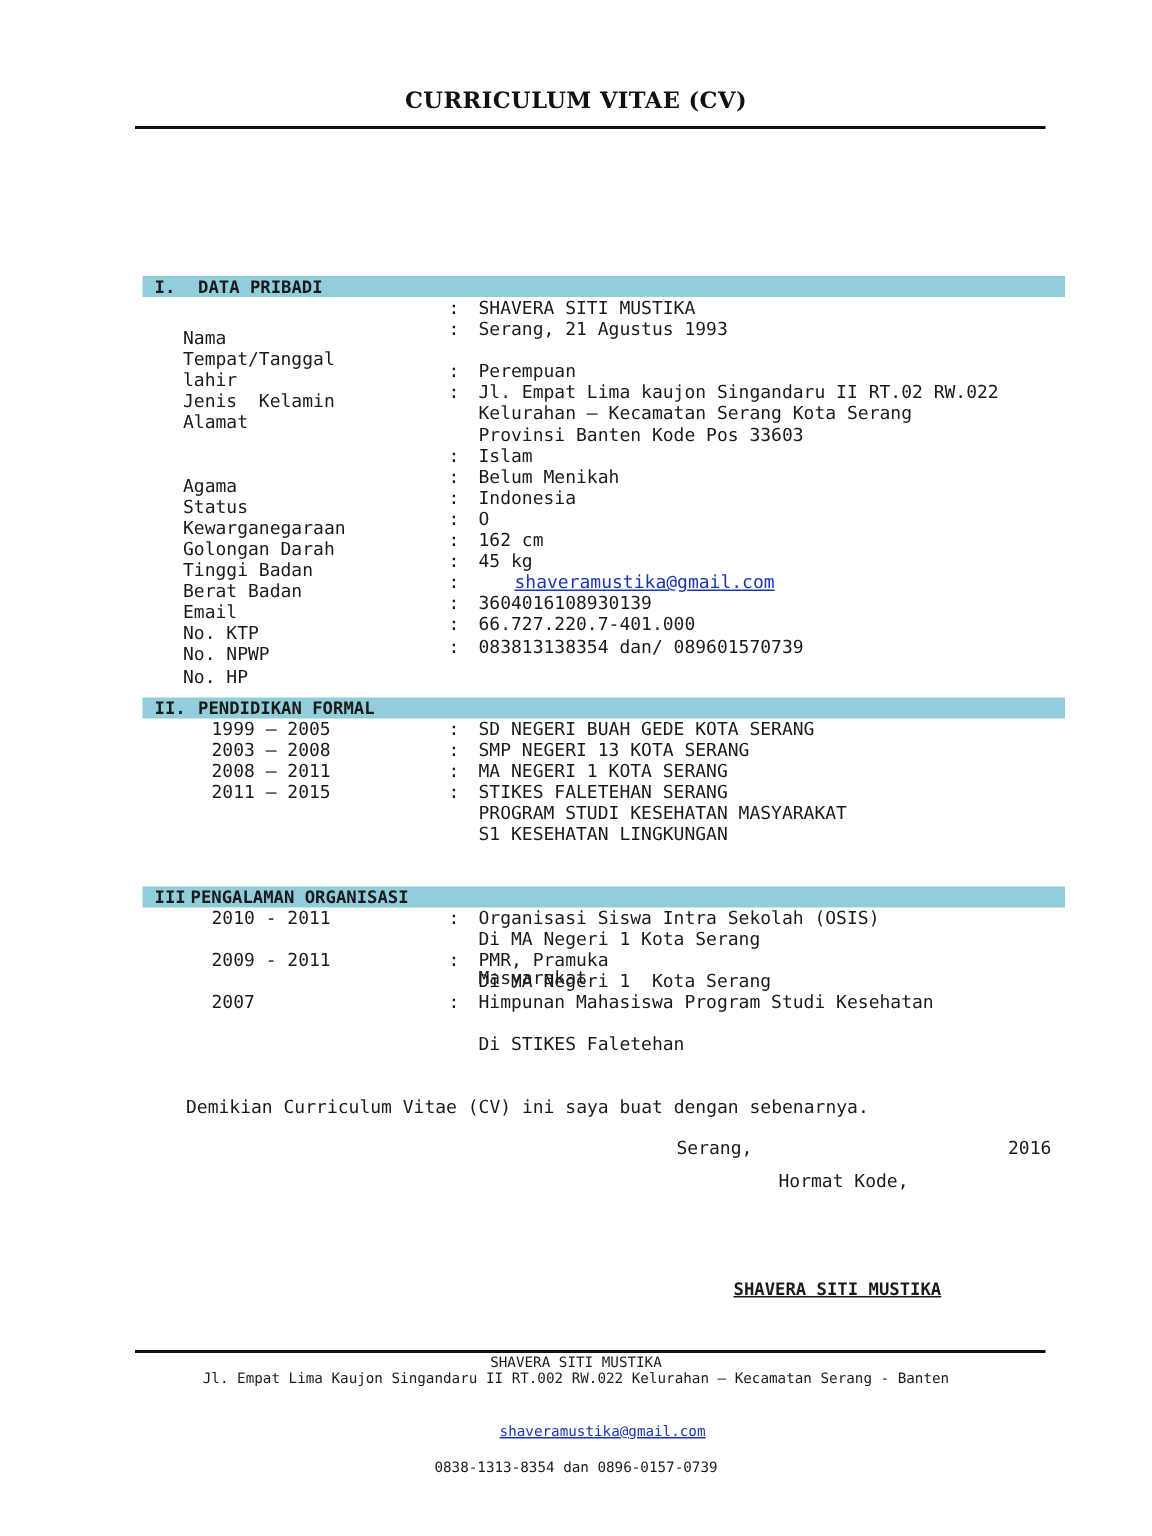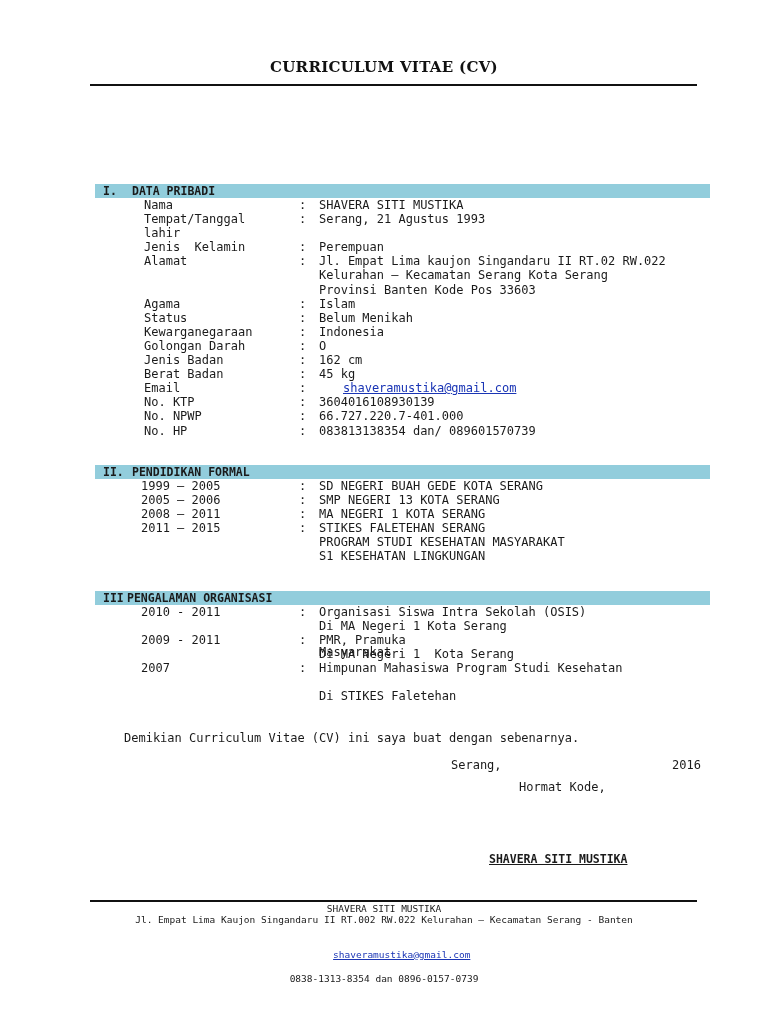--- a/index.html
+++ b/index.html
@@ -7,21 +7,21 @@
          font-family:"DejaVu Sans Mono","Liberation Mono",monospace; color:#1a1a1a; }
   .abs { position:absolute; }
   .title { left:0; width:768px; top:58px; text-align:center;
            font-family:"DejaVu Serif","Liberation Serif",serif; font-weight:bold;
            font-size:15px; letter-spacing:0.3px; color:#111; }
   .rule { background:#111; height:2px; }
   .bar { left:95px; width:615px; height:14px; background:#92cddc; }
   .bar .num { position:absolute; left:8px; top:0; font-size:11.5px; font-weight:bold; line-height:14px; }
   .bar .lbl { position:absolute; left:37px; top:0; font-size:11.5px; font-weight:bold; line-height:14px; }
   .row { position:absolute; font-size:12px; line-height:14px; white-space:pre; }
-  .lab { left:144px; }
+  .lab { left:122px;margin-top:20px; }
   .lab2 { left:141px; }
   .colon { left:299px; }
   .val { left:319px; }
   a.link { color:#1a35b5; text-decoration:underline;margin-left:24px; }
   .foot { left:0; width:768px; text-align:center; font-size:9.5px; line-height:11.5px; white-space:pre; }
   .bold { font-weight:bold; }
 </style>
 </head>
 <body>
 
@@ -63,21 +63,21 @@
   <div class="row val" style="top:311px">Belum Menikah</div>
 
   <div class="row lab" style="top:325px">Kewarganegaraan</div>
   <div class="row colon" style="top:325px">:</div>
   <div class="row val" style="top:325px">Indonesia</div>
 
   <div class="row lab" style="top:339px">Golongan Darah</div>
   <div class="row colon" style="top:339px">:</div>
   <div class="row val" style="top:339px">O</div>
 
-  <div class="row lab" style="top:353px">Jenis Badan</div>
+  <div class="row lab" style="top:353px">Tinggi Badan</div>
   <div class="row colon" style="top:353px">:</div>
   <div class="row val" style="top:353px">162 cm</div>
 
   <div class="row lab" style="top:367px">Berat Badan</div>
   <div class="row colon" style="top:367px">:</div>
   <div class="row val" style="top:367px">45 kg</div>
 
   <div class="row lab" style="top:381px">Email</div>
   <div class="row colon" style="top:381px">:</div>
   <a class="row val link" style="top:381px">shaveramustika@gmail.com</a>
@@ -97,21 +97,21 @@
 
 <div class="abs bar" style="top:465px;">
   <span class="num">II.</span>
   <span class="lbl">PENDIDIKAN FORMAL</span>
 </div>
 <div>
   <div class="row lab2" style="top:479px">1999 – 2005</div>
   <div class="row colon" style="top:479px">:</div>
   <div class="row val" style="top:479px">SD NEGERI BUAH GEDE KOTA SERANG</div>
 
-  <div class="row lab2" style="top:493px">2005 – 2006</div>
+  <div class="row lab2" style="top:493px">2003 – 2008</div>
   <div class="row colon" style="top:493px">:</div>
   <div class="row val" style="top:493px">SMP NEGERI 13 KOTA SERANG</div>
 
   <div class="row lab2" style="top:507px">2008 – 2011</div>
   <div class="row colon" style="top:507px">:</div>
   <div class="row val" style="top:507px">MA NEGERI 1 KOTA SERANG</div>
 
   <div class="row lab2" style="top:521px">2011 – 2015</div>
   <div class="row colon" style="top:521px">:</div>
   <div class="row val" style="top:521px">STIKES FALETEHAN SERANG</div>

